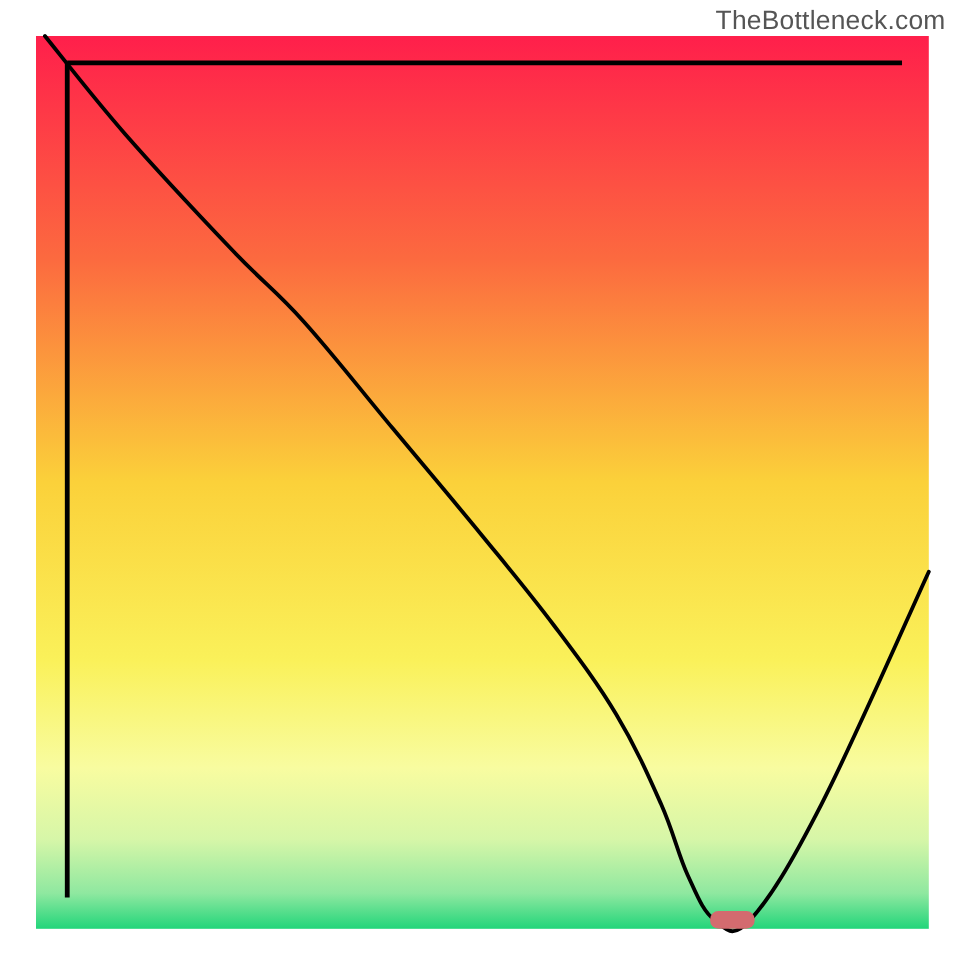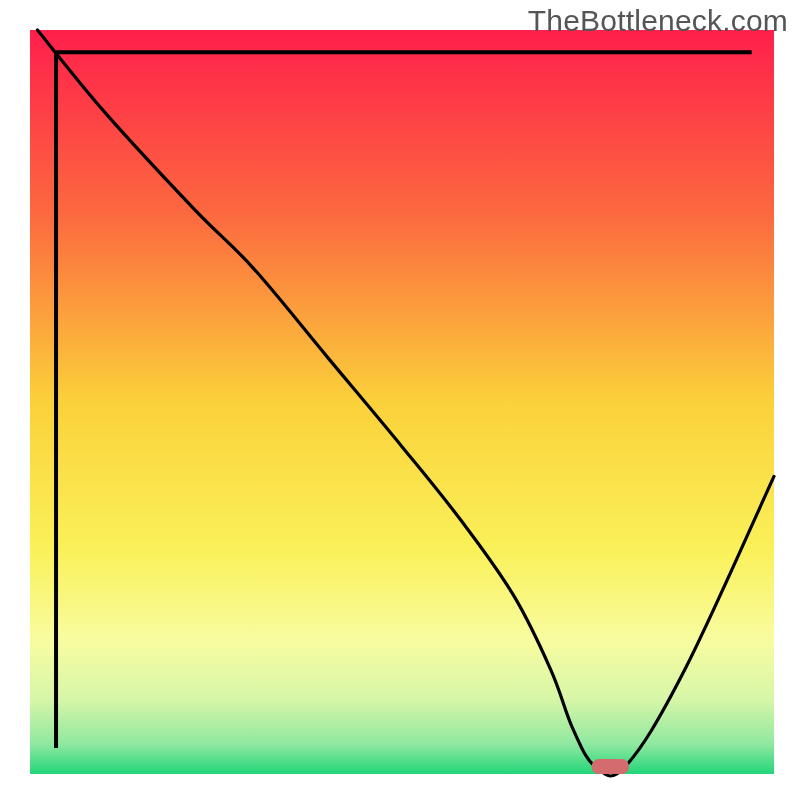--- a/index.html
+++ b/index.html
@@ -12,21 +12,21 @@
   }
   .frame {
     position: relative;
     width: 800px;
     height: 800px;
   }
   .watermark {
     position: absolute;
     top: 4px;
     right: 12px;
-    font-size: 30px;
+    font-size: 22px;
     color: #555;
     font-weight: 500;
     letter-spacing: 0.2px;
   }
   svg {
     display: block;
   }
 </style>
 </head>
 <body>

